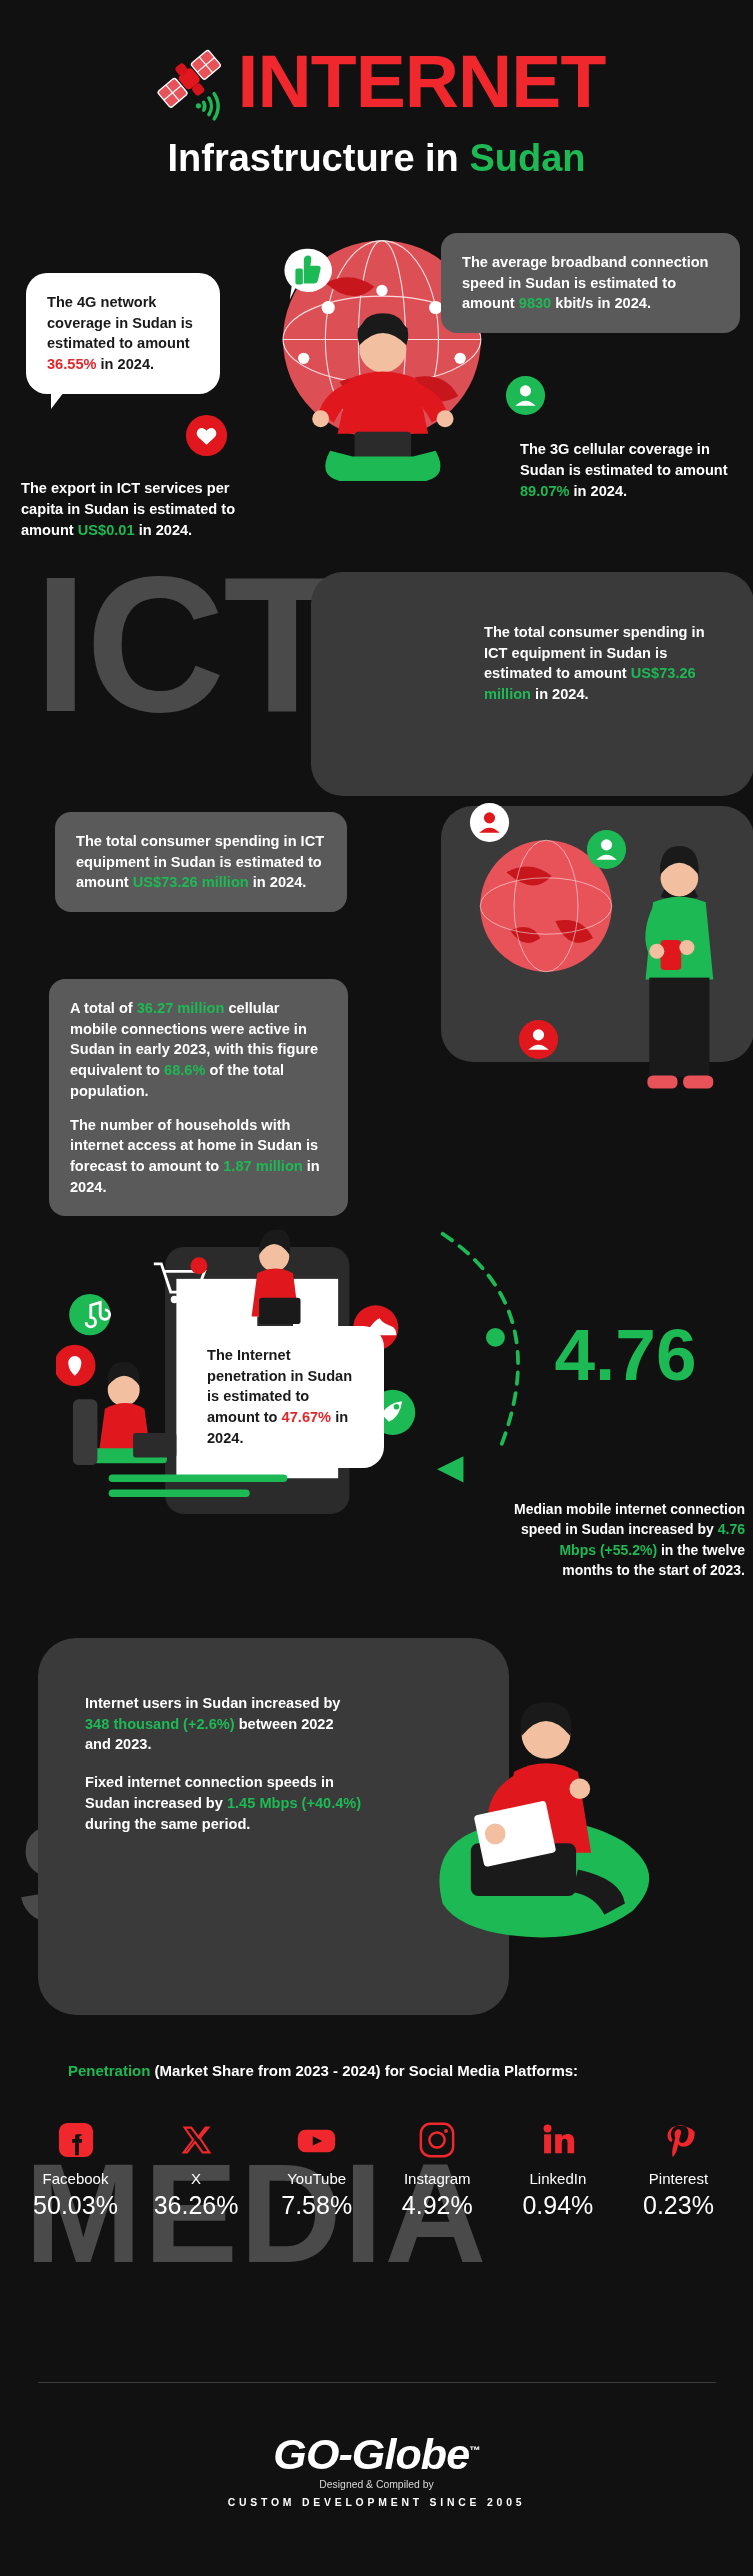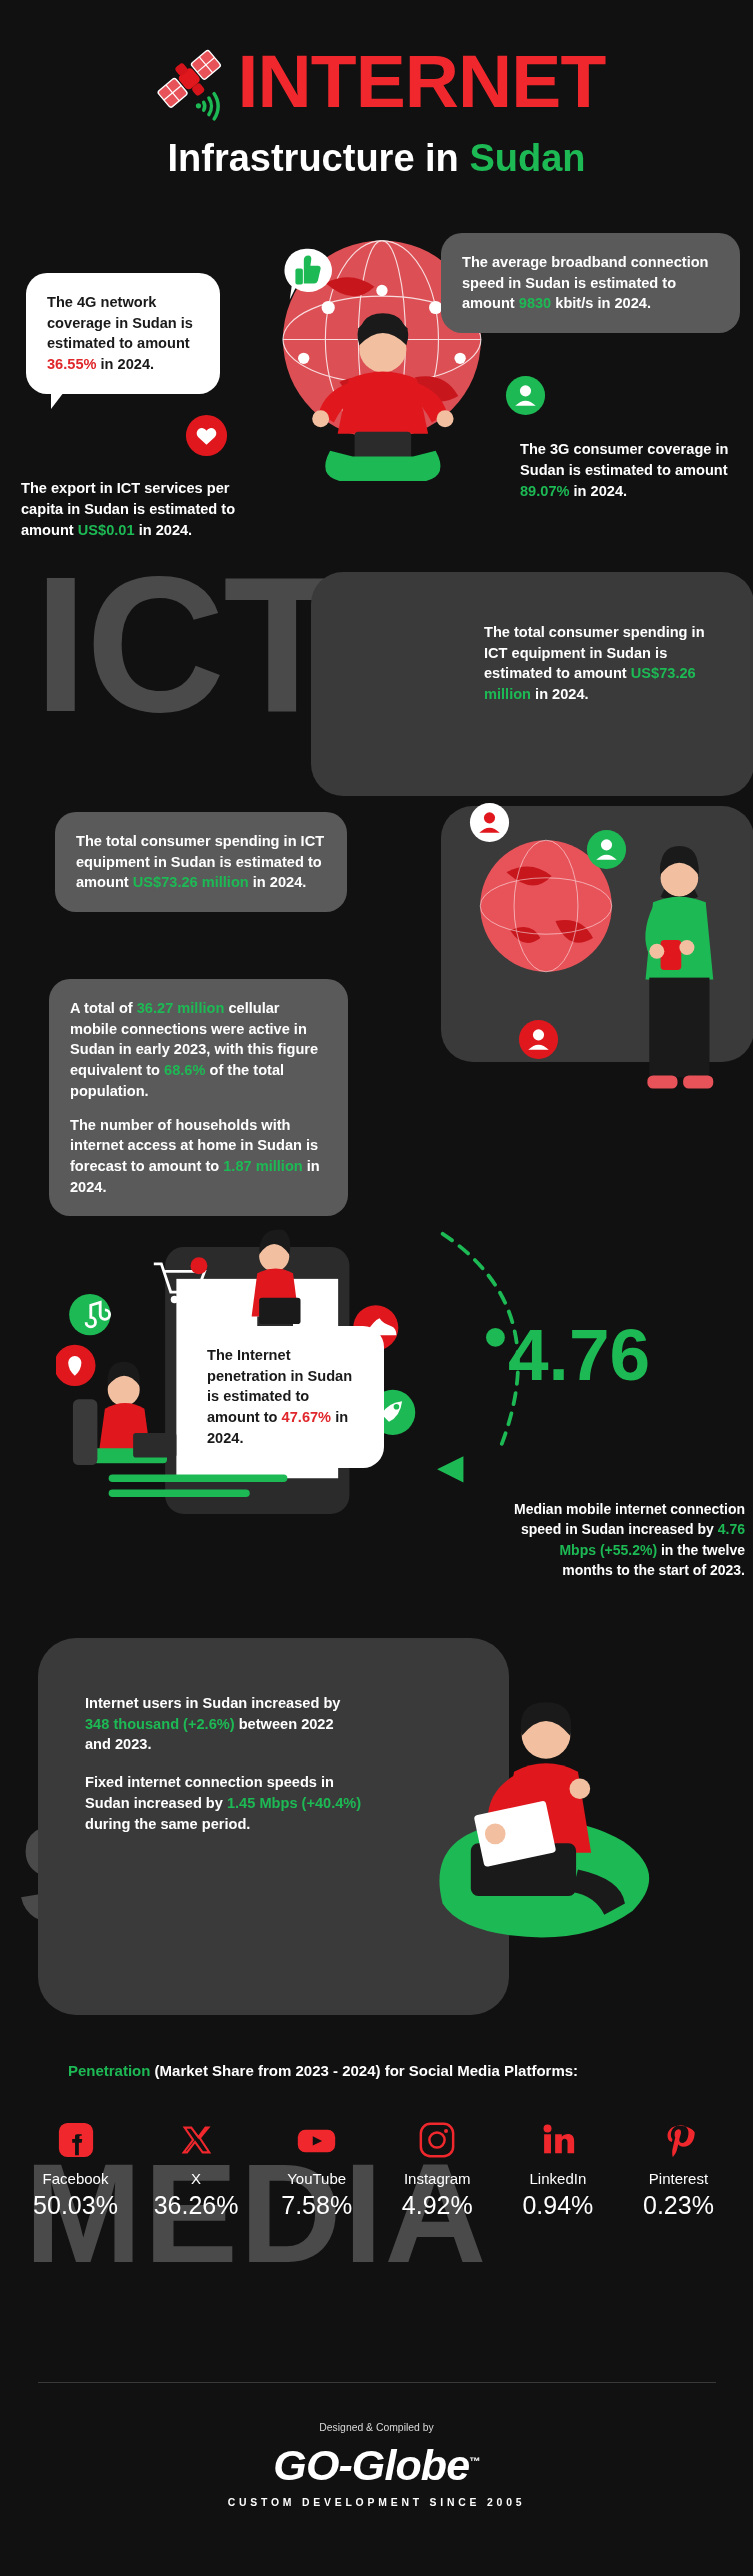--- a/index.html
+++ b/index.html
@@ -33,21 +33,21 @@
   }
   .ghost-ict    { left: 34px;  top: 565px;  font-size: 193px; }
   .ghost-social { left: 17px;  top: 1817px; font-size: 141px; letter-spacing: 1.9px; }
   .ghost-media  { left: 24.5px;  top: 2156px; font-size: 141px; letter-spacing: 1.9px; }
 
   
   .bub {
     position: absolute; border-radius: 21px; padding: 19px 21px;
     font-size: 14.6px; line-height: 1.42; font-weight: 700;
   }
-  .bub-dark { background: #5a5a5a; color: #ffffff; }
+  .bub-dark { background: #5a5a5a; color: #ffffff; border-radius: 16px; }
   .bub-white { background: #ffffff; color: #1a1a1a; }
   .grn { color: #1db954; }
   .red { color: #e0272b; }
   .txt-plain { color: #ffffff; font-weight: 700; font-size: 14.6px; line-height: 1.45; }
 
   .tail-l::after {
     content: ""; position: absolute; left: 24.5px; bottom: -15px;
     border-width: 17px 13px 0 0; border-style: solid;
     border-color: #ffffff transparent transparent transparent;
   }
@@ -67,21 +67,21 @@
     position: absolute; background: #3a3a3a; border-radius: 32px;
   }
   #panel-top    { left: 311px; top: 572px; width: 443px; height: 224px; }
   #panel-mid    { left: 441px; top: 806px; width: 313px; height: 256px; }
   #panel-social { left: 38px;  top: 1638px; width: 471px; height: 377px;
                   border-radius: 38px; }
 
   
   #big-476 {
     position: absolute; left: 508px; top: 1318px; width: 235px;
-    font-size: 73px; font-weight: 800; color: #1db954; text-align: left; line-height: 1;
+    font-size: 73px; font-weight: 800; color: #1db954; text-align: center; line-height: 1;
   }
   #txt-median {
     position: absolute; left: 508px; top: 1499px; width: 237px;
     text-align: right; font-size: 14px; font-weight: 700; color: #ffffff; line-height: 1.45;
   }
 
   
   #penetration-line {
     position: absolute; left: 0; top: 2062px; width: 646px; text-align: center;
     font-size: 15px; font-weight: 700; color: #ffffff;
@@ -203,21 +203,21 @@
   </div>
 
   <div class="bub bub-white tail-l" id="bub-4g">
     <span>The 4G network</span>
     <span>coverage in Sudan is</span>
     <span>estimated to amount</span>
     <span class="red">36.55%</span><span> in 2024.</span>
   </div>
 
   <div class="txt-plain" style="position:absolute;" id="bub-3g">
-    <span>The 3G consumer</span>
+    <span>The 3G cellular</span>
     <span>coverage in Sudan is</span>
     <span>estimated to amount</span>
     <span class="grn">89.07%</span><span> in 2024.</span>
   </div>
 
   <div class="txt-plain" style="position:absolute;" id="txt-export">
     <span>The export in ICT</span>
     <span>services per capita in</span>
     <span>Sudan is estimated</span>
     <span>to amount </span><span class="grn">US$0.01</span>
@@ -466,19 +466,19 @@
           <path d="M21 5c-8 0-12 5.4-12 10.4 0 2.9 1.2 5.5 3.8 6.5.4.2.8 0 .9-.5l.4-1.5c.1-.5.1-.7-.3-1.2-.8-1-1.3-2.3-1.3-4.1 0-5.3 3.9-10 10-10 5.5 0 8.5 3.3 8.5 7.8 0 5.8-2.6 10.7-6.4 10.7-2.1 0-3.7-1.8-3.2-4 .6-2.6 1.8-5.4 1.8-7.3 0-1.7-.9-3.1-2.8-3.1-2.2 0-4 2.3-4 5.4 0 2 .7 3.3.7 3.3l-2.8 11.8c-.8 3.5-.1 7.8 0 8.2 0 .3.4.3.6.1.2-.3 3-3.7 3.9-7.1l1.5-5.9c.8 1.5 3 2.7 5.4 2.7 7.1 0 11.9-6.5 11.9-15.1C37 10.1 31.7 5 21 5Z" fill="#f0282d"></path>
         </svg>
       </div>
       <div class="plat-name">Pinterest</div>
       <div class="plat-val">0.23%</div>
     </div>
   </div>
 
   <div id="divider"></div>
   <div id="footer">
+    <div id="logo-goglobe"><span>GO-Globe</span><span id="logo-tm">™</span></div>
     <div id="designed-by">Designed &amp; Compiled by</div>
-    <div id="logo-goglobe"><span>GO-Globe</span><span id="logo-tm">™</span></div>
     <div id="logo-tag">CUSTOM DEVELOPMENT SINCE 2005</div>
   </div>
 
 </div>
 
 
 </body></html>

